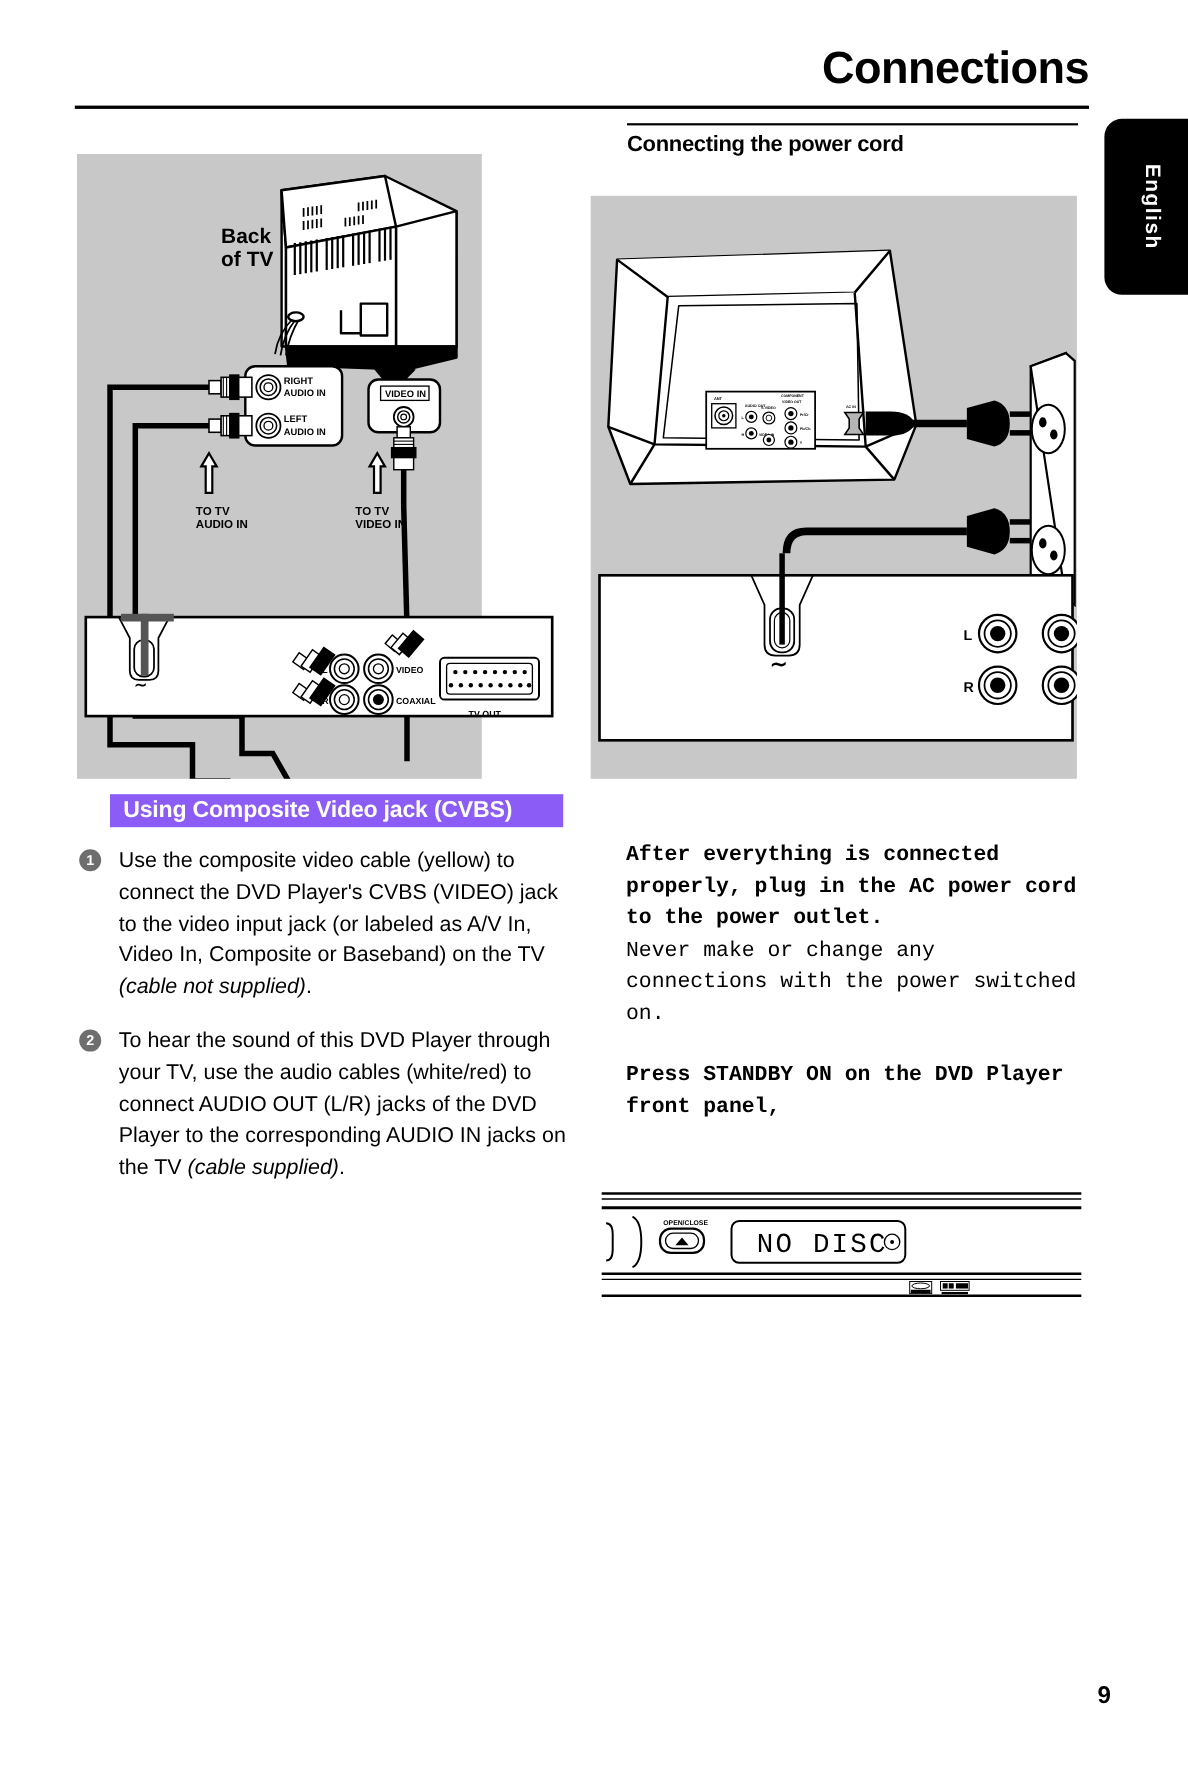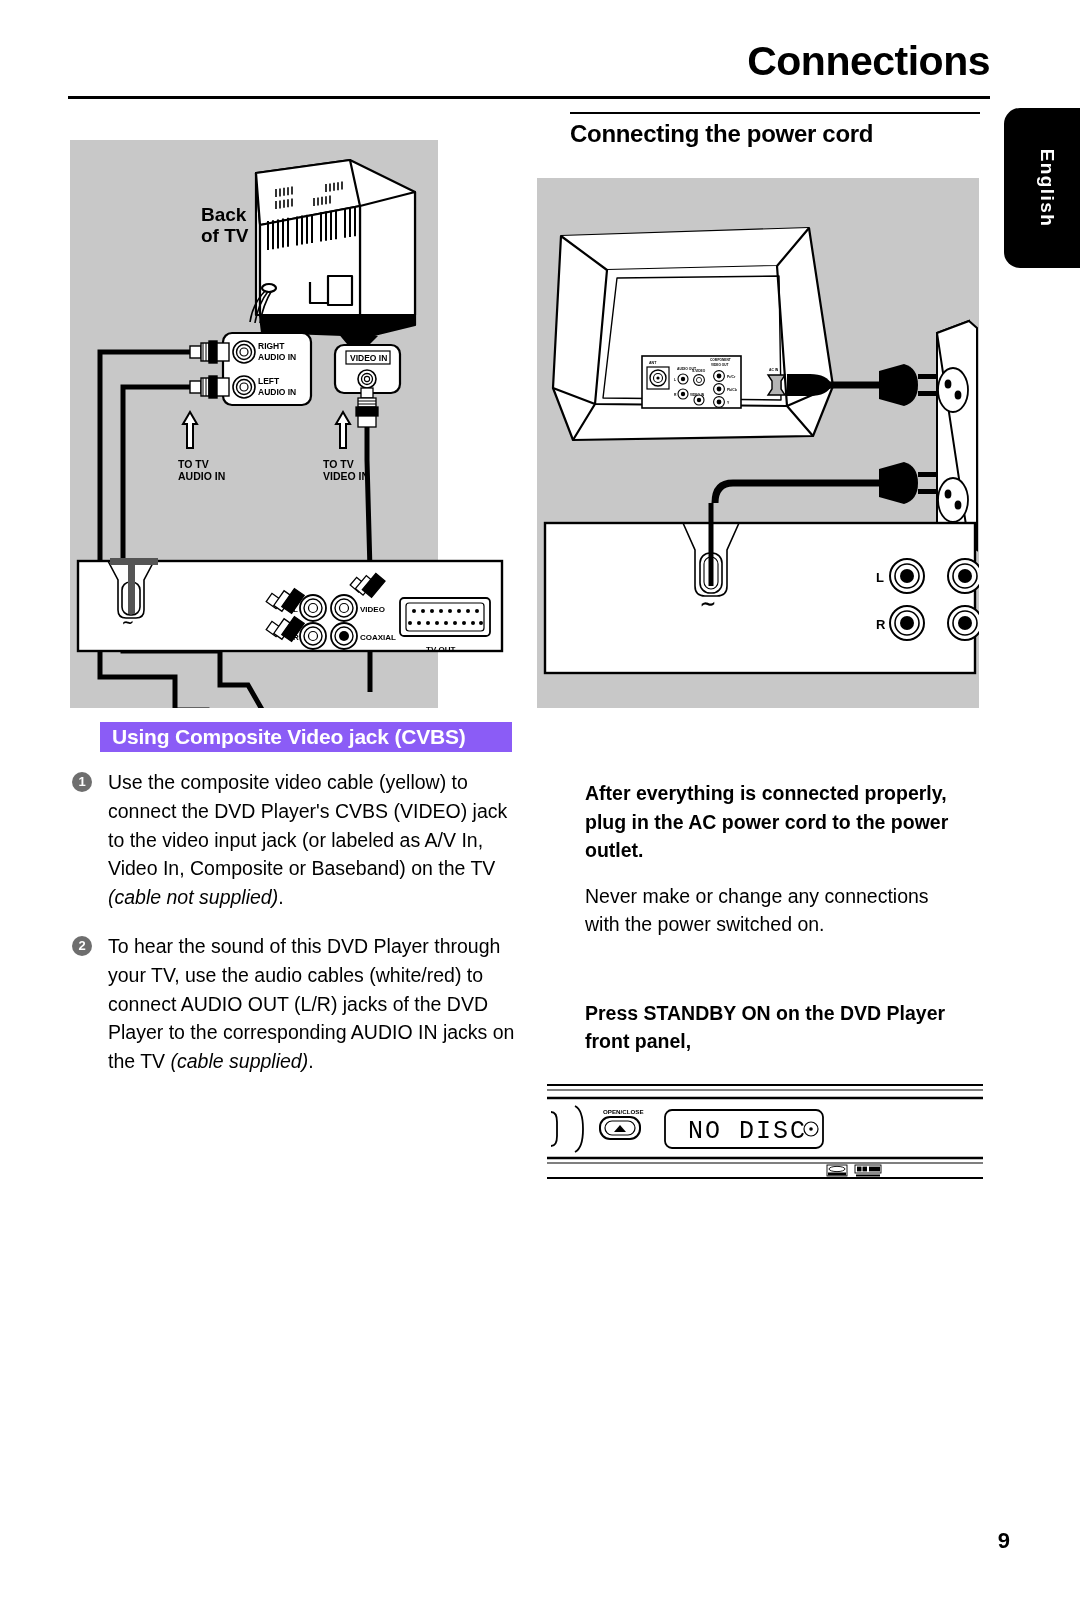--- a/index.html
+++ b/index.html
@@ -16,21 +16,21 @@
     font-size:41px;font-weight:bold;letter-spacing:-0.5px;
   }
   .hdr-rule{
     position:absolute;left:68px;top:96px;width:922px;height:3px;background:#000;
   }
   .sub-rule{
     position:absolute;left:570px;top:112px;width:410px;height:2px;background:#000;
   }
   .sub-title{
     position:absolute;left:570px;top:120px;width:420px;
-    font-size:24px;font-weight:bold;letter-spacing:-0.3px;
+    font-size:20px;font-weight:bold;letter-spacing:-0.3px;
   }
 
   
   .lang-tab{
     position:absolute;left:1004px;top:108px;width:86px;height:160px;
     background:#000;border-radius:16px 0 0 16px;
   }
   .lang-tab span{
     position:absolute;left:50%;top:50%;
     transform:translate(-50%,-50%) rotate(90deg);
@@ -65,21 +65,21 @@
     text-align:center;line-height:20px;
   }
   .italic{font-style:italic;}
 
   
   .col-right{
     position:absolute;left:568px;top:762px;width:412px;
     font-size:19.5px;line-height:28.5px;
   }
   .b-blk{font-weight:bold;}
-  .para{margin:17px;}
+  .para{margin:1px;font-family:Liberation Mono, monospace;}
   .gap{height:26px;}
 
   
   #front-panel{position:absolute;left:545px;top:1080px;width:440px;height:110px;}
 
   
   .pageno{
     position:absolute;left:0;top:1528px;width:1010px;text-align:right;
     font-size:22px;font-weight:bold;
   }

